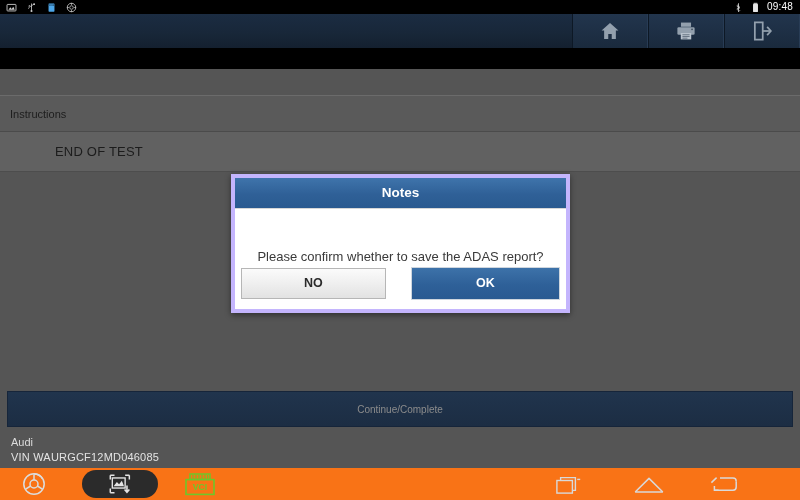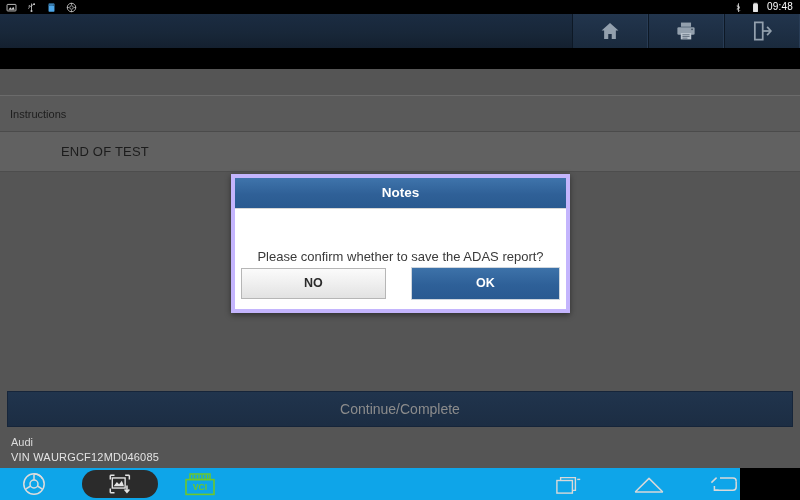--- a/index.html
+++ b/index.html
@@ -66,49 +66,49 @@
     border-bottom: 1px solid #4b4b4b;
     display: flex; align-items: center;
   }
   .sec-head span { padding-left: 10px; color: #1d1d1d; font-size: 11px; }
   .datarow {
     position: absolute; left: 0; top: 63px; width: 800px; height: 40px;
     background: #616161;
     border-bottom: 1px solid #4d4d4d;
     display: flex; align-items: center;
   }
-  .datarow span { padding-left: 41px; color: #1c1c1c; font-size: 13px; letter-spacing: .2px; margin-left: 20px; }
+  .datarow span { padding-left: 55px; color: #1c1c1c; font-size: 13px; letter-spacing: .2px; }
 
   .cont-wrap {
     position: absolute; left: 0; top: 317px; width: 800px; height: 46px;
     display: flex; align-items: center; justify-content: center;
   }
   .cont-btn {
     width: 786px; height: 36px;
     background: #1e3category; background: #1e3049;
     background: linear-gradient(180deg, #20344d 0%, #1c2d43 100%);
     border: 1px solid #16253a;
     display: flex; align-items: center; justify-content: center;
-    color: #8c8c8c; font-size: 14px;
+    color: #8c8c8c; font-size: 10px;
   }
 
   
   .footer {
     position: absolute; left: 0; top: 432px; width: 800px; height: 36px;
     background: #555555;
     padding-left: 11px; padding-top: 3px;
     color: #d8d8d8;
   }
   .footer .f1 { font-size: 11px; line-height: 15px; color: #dcdcdc; }
   .footer .f2 { font-size: 11px; line-height: 15px; color: #e3e3e3; letter-spacing: .2px; }
 
   
   .navbar {
-    position: absolute; left: 0; top: 468px; width: 740px; height: 32px;
-    background: #0ea5e9;
+    position: absolute; left: 0; top: 468px; width: 800px; height: 32px;
+    background: #f97316;
   }
   .nav-logo { position: absolute; left: 22px; top: 4px; width: 24px; height: 24px; }
   .nav-pill {
     position: absolute; left: 82px; top: 2px; width: 76px; height: 28px;
     background: #2b2b2b; border-radius: 14px;
     display: flex; align-items: center; justify-content: center;
   }
   .nav-pill svg { width: 24px; height: 22px; }
   .nav-vci { position: absolute; left: 183px; top: 5px; width: 34px; height: 23px; }
   .nav-recents { position: absolute; left: 556px; top: 8px; width: 26px; height: 18px; }

